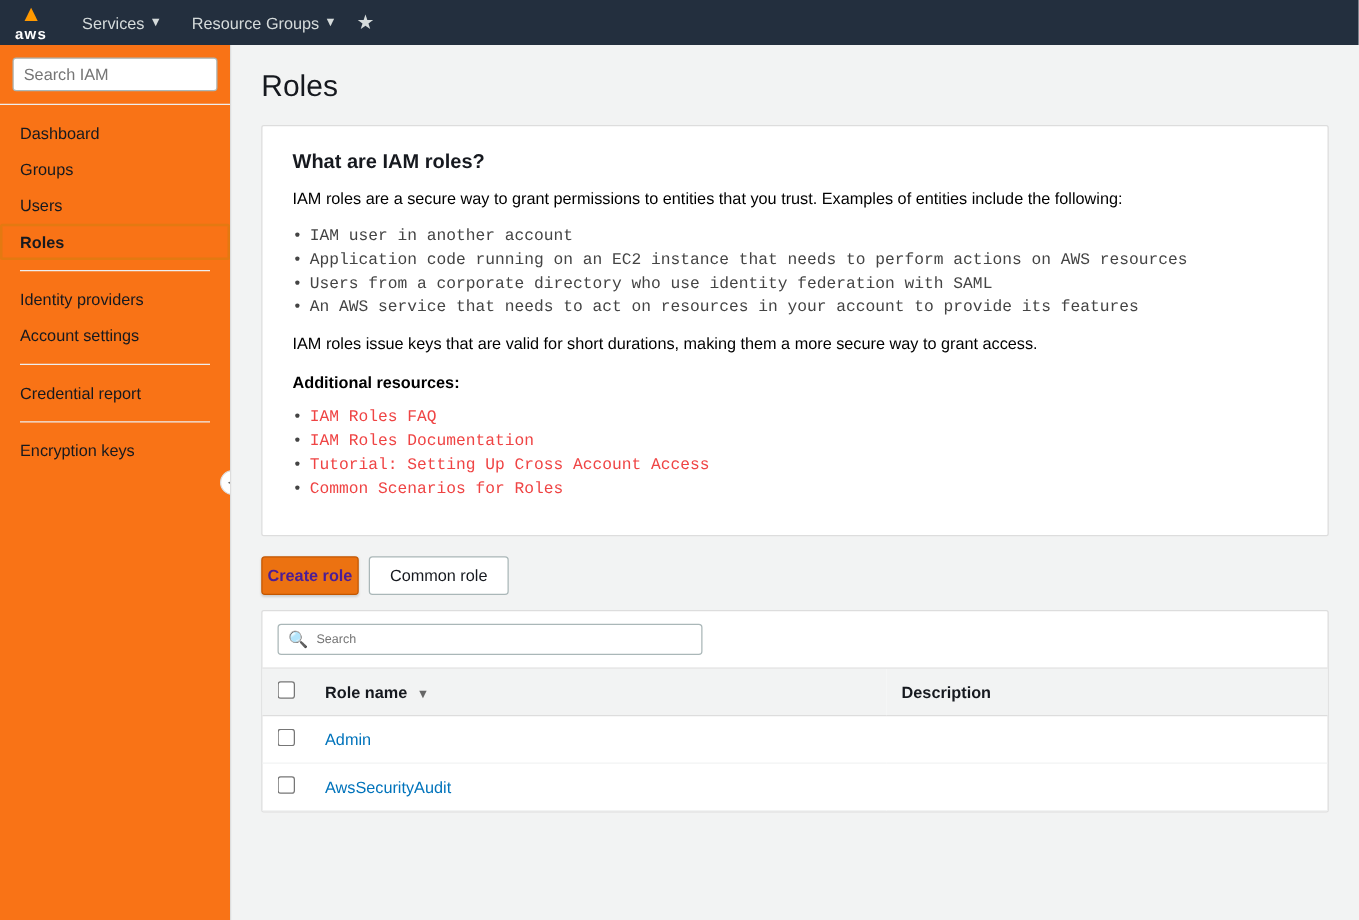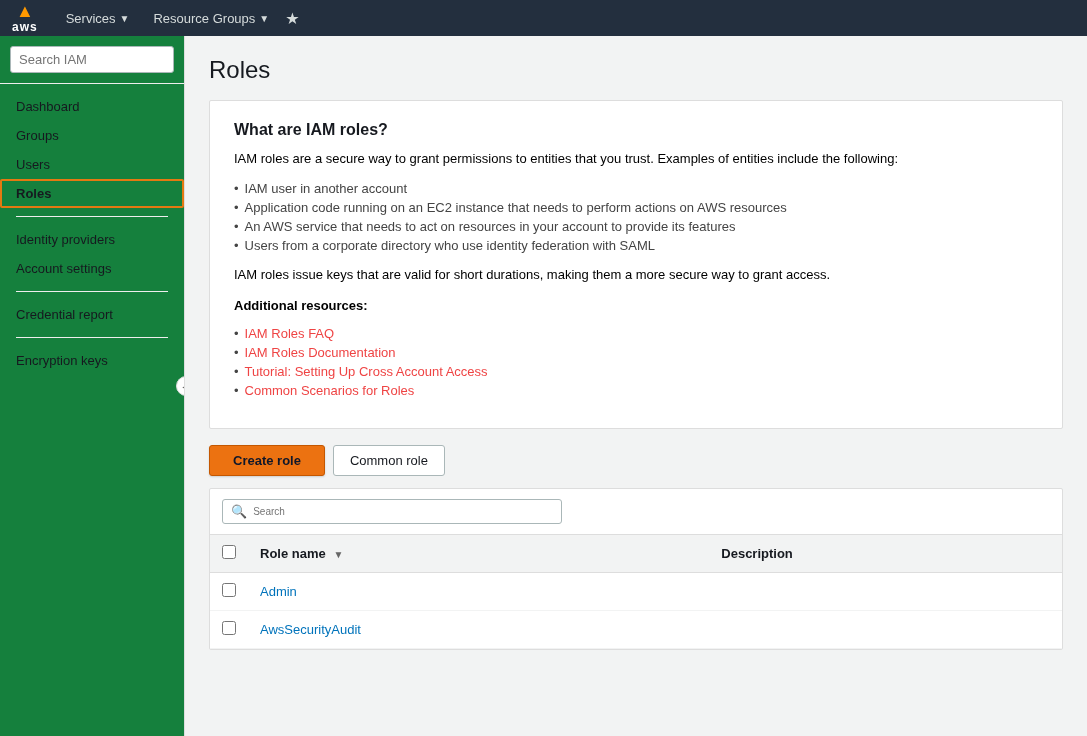--- a/index.html
+++ b/index.html
@@ -34,21 +34,21 @@
 
     
     .layout {
       display: flex;
       height: calc(736px - 36px);
     }
 
     
     .sidebar {
       width: 185px;
-      background: #15803d;
+      background: #f97316;
       border-right: 1px solid #ddd;
       flex-shrink: 0;
       overflow-y: auto;
       position: relative;
     }
     .sidebar-search {
       padding: 10px 10px;
       border-bottom: 1px solid #eee;
     }
     .sidebar-search input {
@@ -131,20 +131,21 @@
     }
     .info-box p {
       font-size: 13px;
       color: #000000;
       line-height: 1.5;
       margin-bottom: 10px;
     }
     .info-box ul {
       list-style: none;
       margin: 8px 0;
+      font-family: Liberation Mono, monospace;
     }
     .info-box ul li {
       font-size: 13px;
       color: #444;
       padding: 2px 0;
       display: flex;
       align-items: flex-start;
       gap: 6px;
     }
     .info-box ul li::before {
@@ -163,24 +164,24 @@
     }
 
     
     .btn-row {
       display: flex;
       gap: 8px;
       margin-bottom: 12px;
     }
     .btn-primary {
       background: #ec7211;
-      color: #0f172a;
+      color: #4c1d95;
       border: 1px solid #c45700;
       border-radius: 3px;
-      padding: 7px 23px;
+      padding: 7px 4px;
       font-size: 13px;
       font-weight: 600;
       cursor: pointer;
       box-shadow: 0 1px 2px rgba(0,0,0,0.15);
     }
     .btn-secondary {
       background: white;
       color: #16191f;
       border: 1px solid #aab7b8;
       border-radius: 3px;
@@ -299,22 +300,22 @@
 
   <main class="main">
     <h1 class="page-title">Roles</h1>
 
     <div class="info-box">
       <h2>What are IAM roles?</h2>
       <p>IAM roles are a secure way to grant permissions to entities that you trust. Examples of entities include the following:</p>
       <ul>
         <li>IAM user in another account</li>
         <li>Application code running on an EC2 instance that needs to perform actions on AWS resources</li>
+        <li>Users from a corporate directory who use identity federation with SAML</li>
         <li>An AWS service that needs to act on resources in your account to provide its features</li>
-        <li>Users from a corporate directory who use identity federation with SAML</li>
       </ul>
       <p style="margin-top:10px;">IAM roles issue keys that are valid for short durations, making them a more secure way to grant access.</p>
       <p class="section-title">Additional resources:</p>
       <ul>
         <li>
           <a href="#">IAM Roles FAQ</a>
         </li>
         <li>
           <a href="#">IAM Roles Documentation</a>
         </li>

